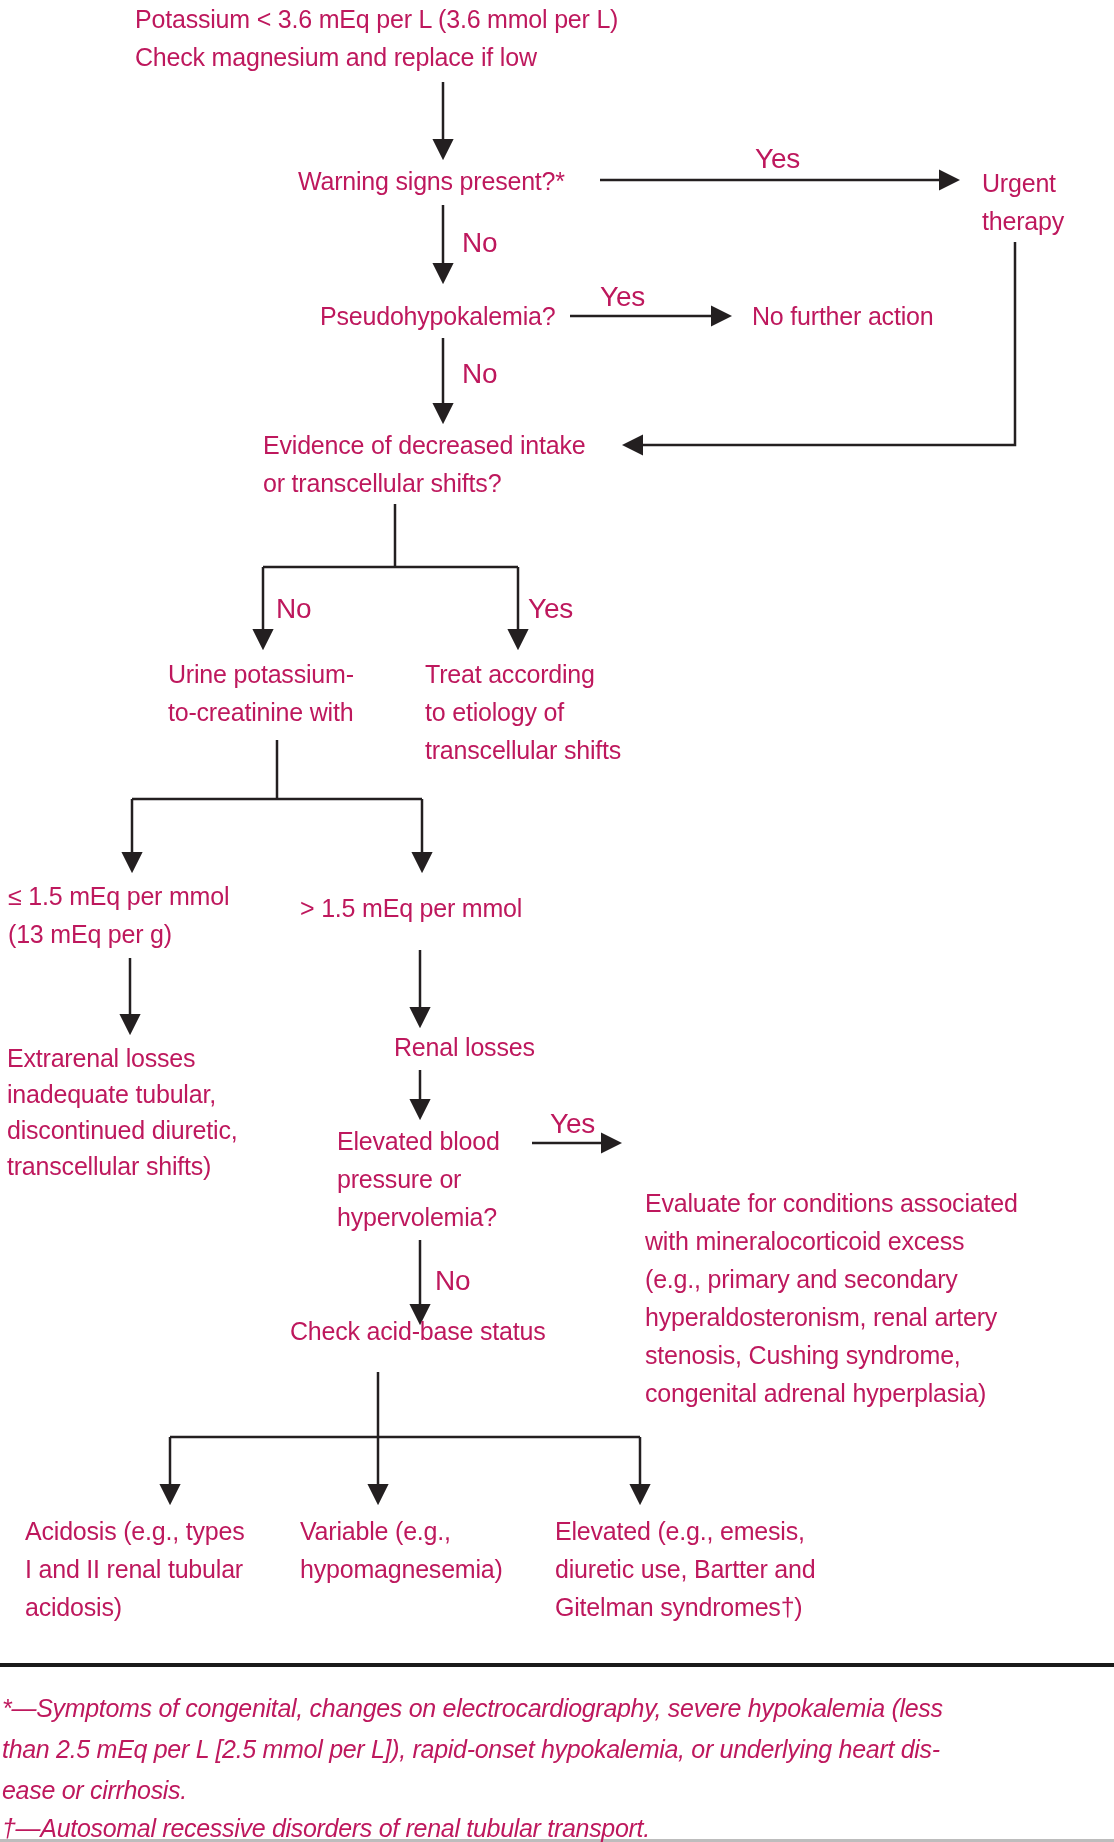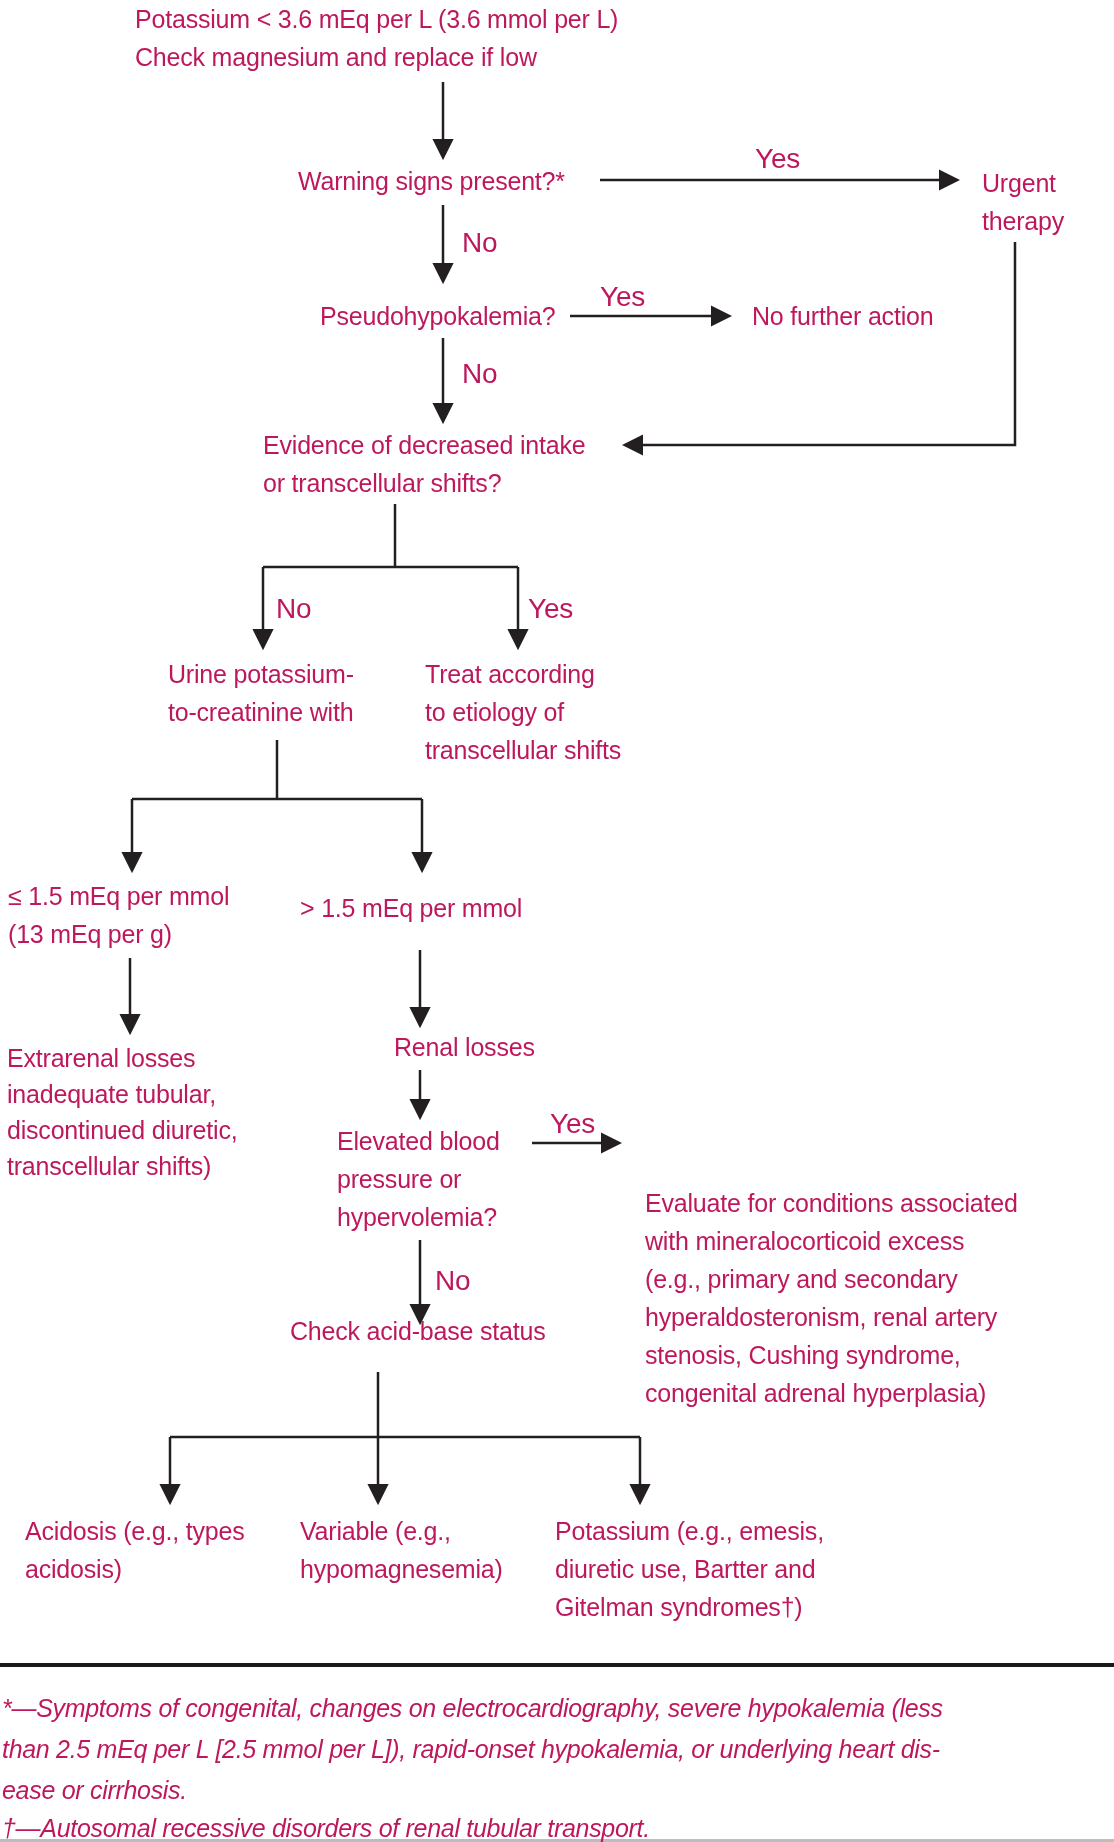--- a/index.html
+++ b/index.html
@@ -123,28 +123,29 @@
     <span class="ln">hyperaldosteronism, renal artery</span>
     <span class="ln">stenosis, Cushing syndrome,</span>
     <span class="ln">congenital adrenal hyperplasia)</span>
   </div>
 
   <div class="lbl" style="left:435px;top:1262px;">No</div>
   <div class="node" style="left:290px;top:1312px;">Check acid-base status</div>
 
   <div class="node" style="left:25px;top:1512px;">
     <span class="ln">Acidosis (e.g., types</span>
+    <span class="ln">I and II renal tubular</span>
     <span class="ln">acidosis)</span>
   </div>
   <div class="node" style="left:300px;top:1512px;">
     <span class="ln">Variable (e.g.,</span>
     <span class="ln">hypomagnesemia)</span>
   </div>
   <div class="node" style="left:555px;top:1512px;">
-    <span class="ln">Potassium (e.g., emesis,</span>
+    <span class="ln">Elevated (e.g., emesis,</span>
     <span class="ln">diuretic use, Bartter and</span>
     <span class="ln">Gitelman syndromes†)</span>
   </div>
 
   <div class="footnote" style="left:2px;top:1688px;">
     <span class="ln">*—Symptoms of congenital, changes on electrocardiography, severe hypokalemia (less</span>
     <span class="ln">than 2.5 mEq per L [2.5 mmol per L]), rapid-onset hypokalemia, or underlying heart dis-</span>
     <span class="ln">ease or cirrhosis.</span>
   </div>
   <div class="footnote" style="left:2px;top:1808px;">†—Autosomal recessive disorders of renal tubular transport.</div>

